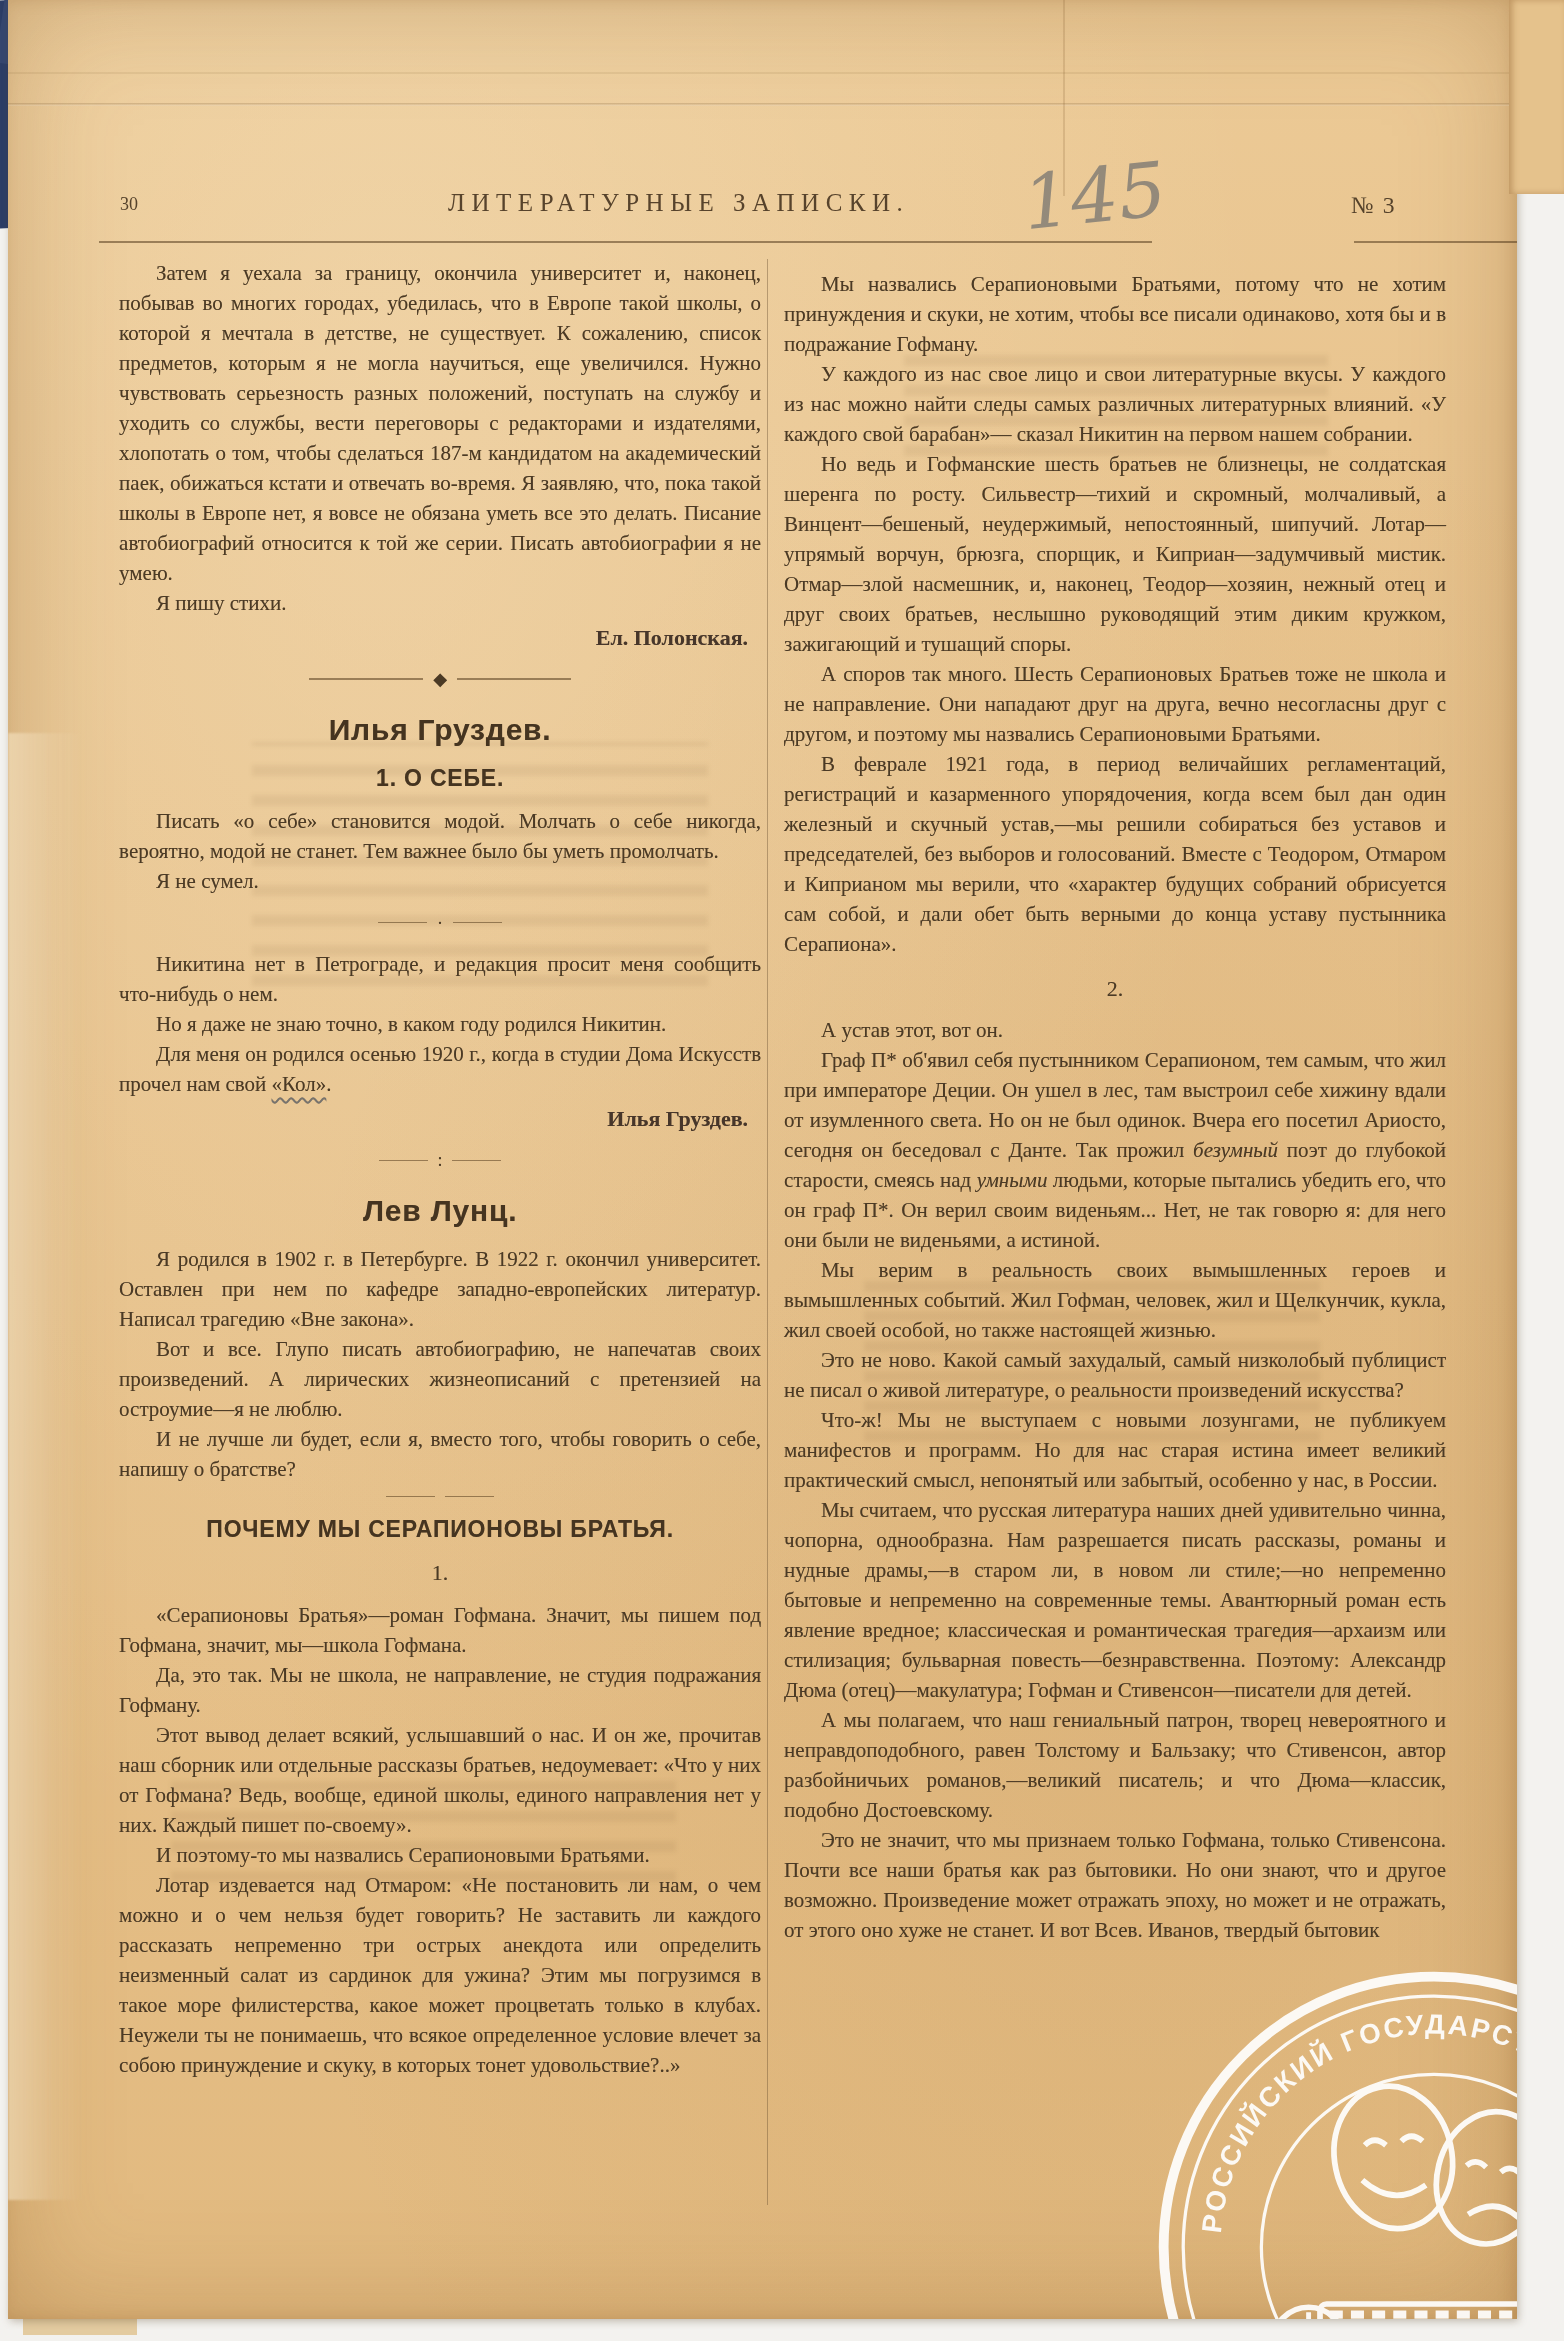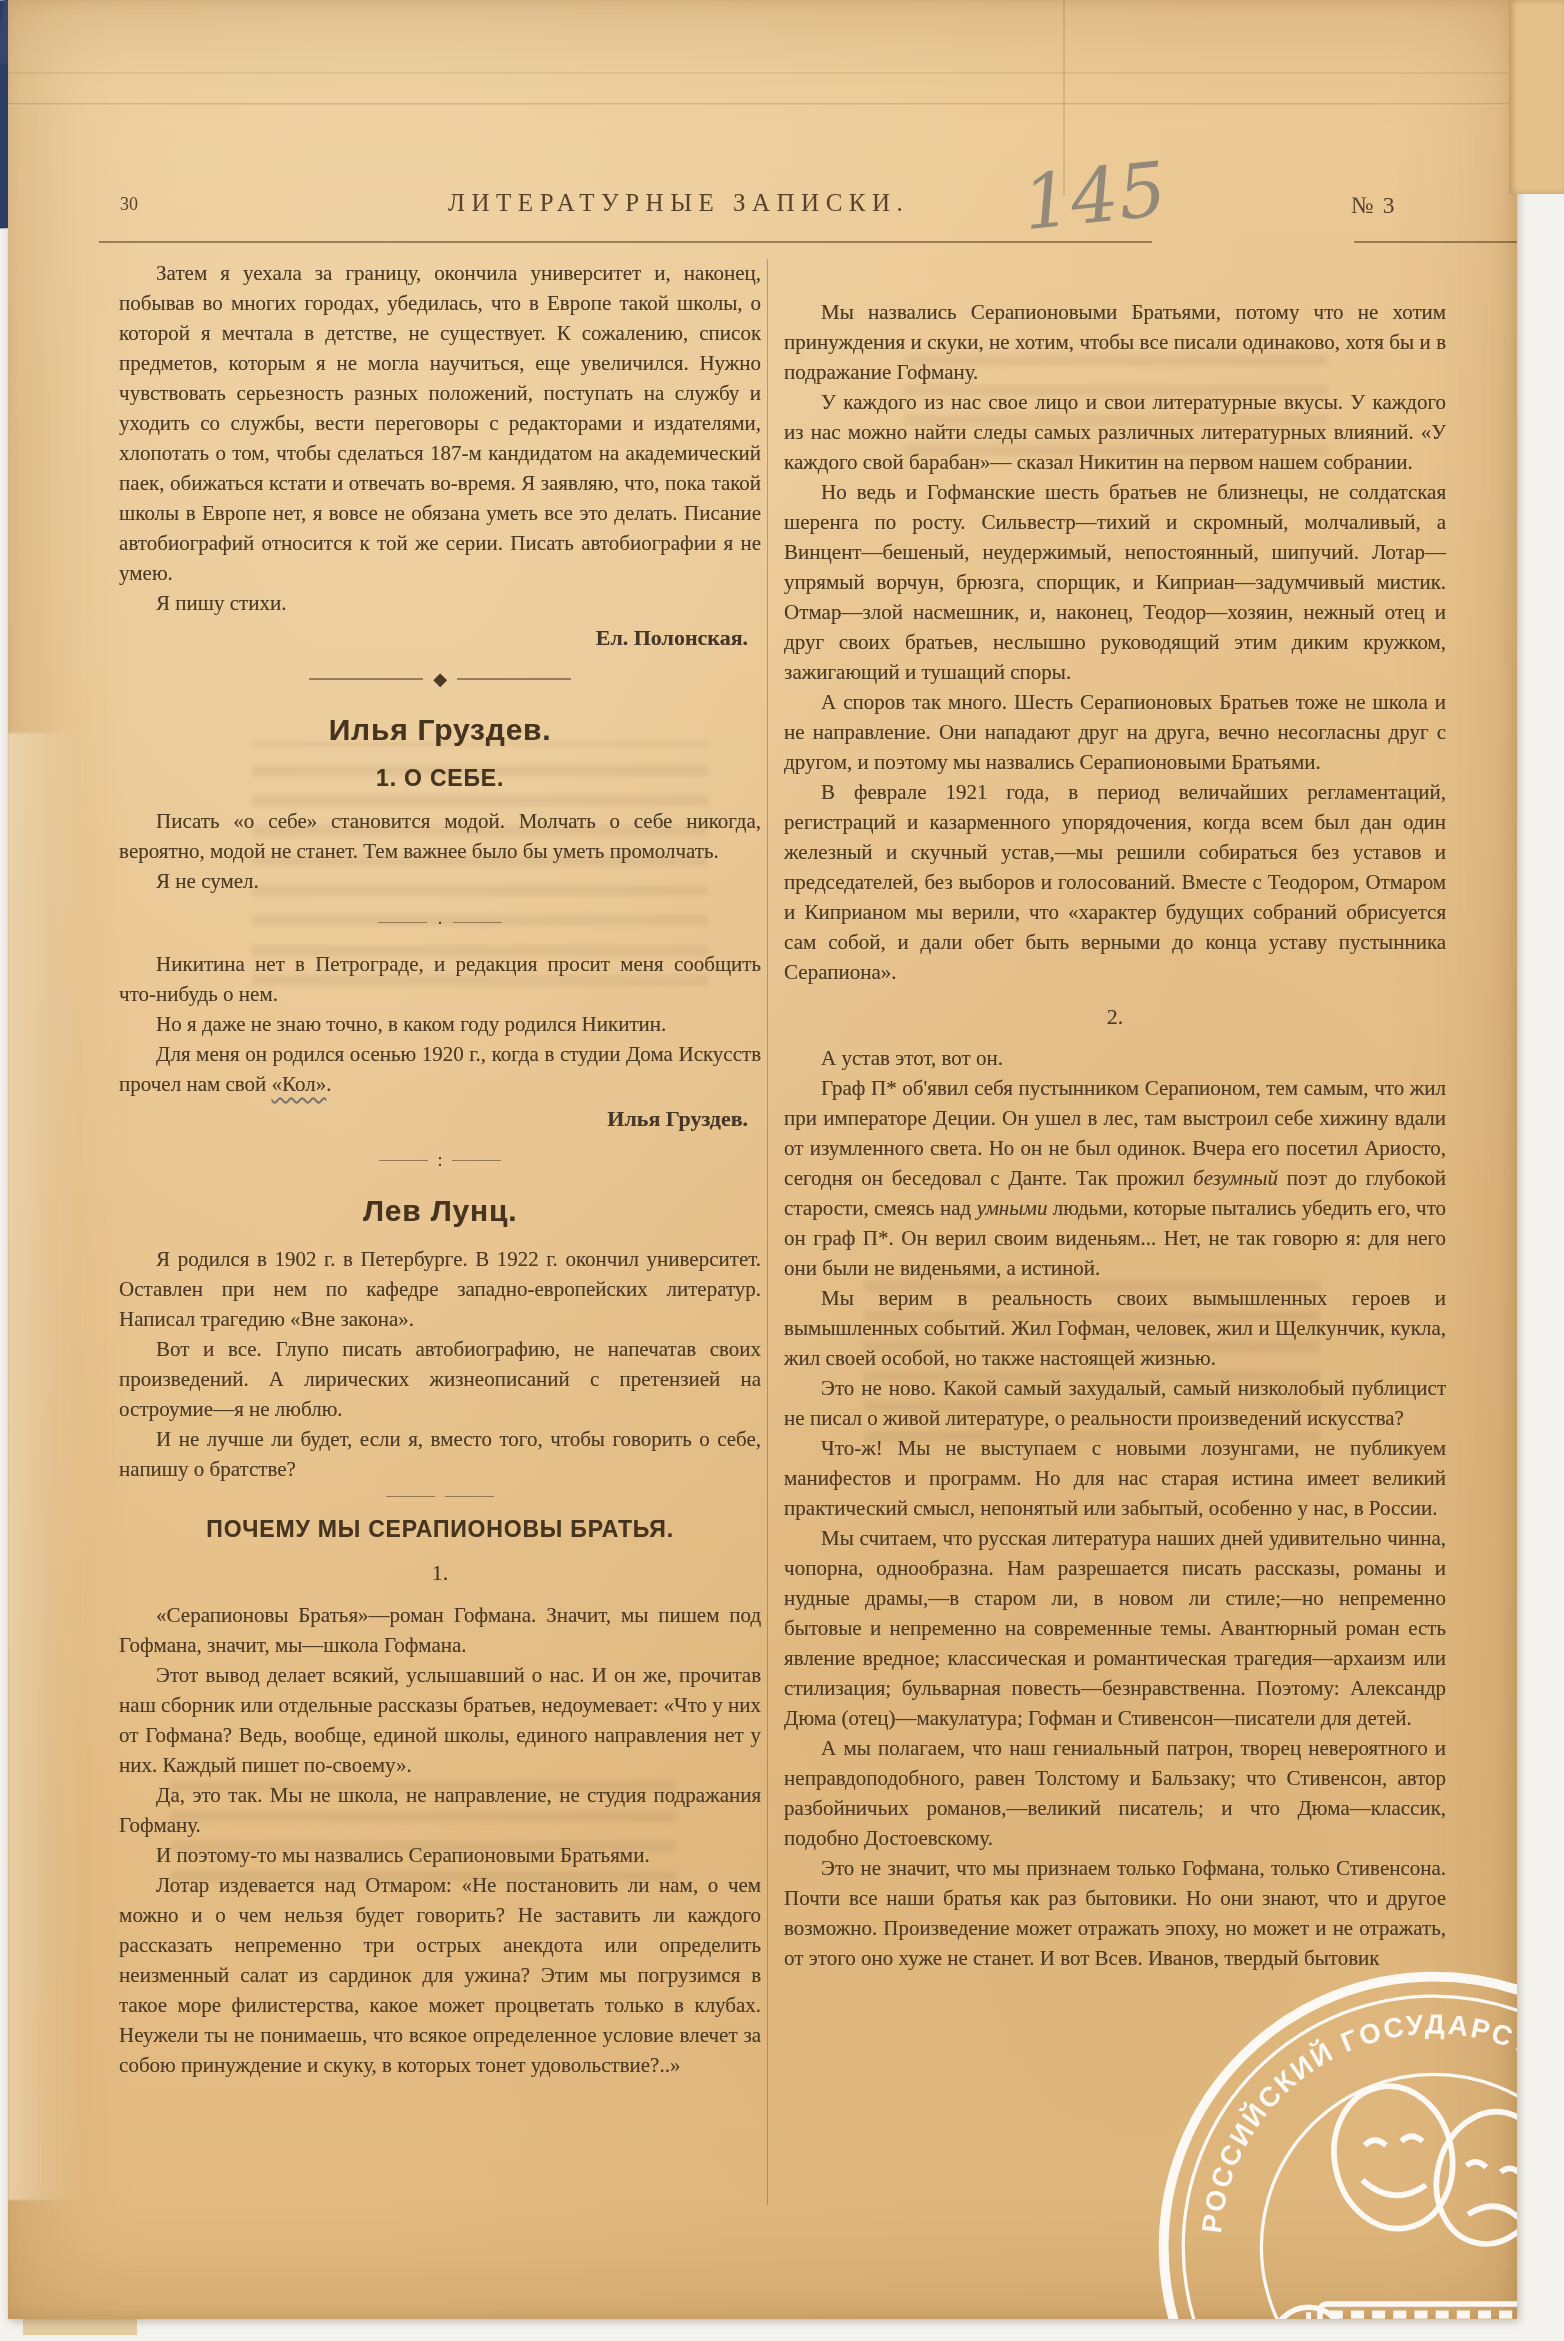--- a/index.html
+++ b/index.html
@@ -41,21 +41,21 @@
            font-style:italic;transform:rotate(-6deg);font-family:"DejaVu Serif",serif;}
   .issue{position:absolute;left:1343px;top:192px;font-size:23.6px;color:#55422b;letter-spacing:1.6px;}
   .hrule{position:absolute;top:241px;height:1.6px;background:rgba(85,60,30,.55);}
   .hrule.a{left:91px;width:1053px;}
   .hrule.b{left:1346px;width:163px;}
   
   .col{position:absolute;font-size:21px;line-height:30px;color:#4b3a25;text-align:justify;
        text-shadow:0 0 0.5px rgba(75,58,37,.4);}
   .col p{margin:0;text-indent:37px;}
   .col-left{left:111px;top:258px;width:642px;}
-  .col-right{left:776px;top:269px;width:662px;margin-top:28px;}
+  .col-right{left:776px;top:269px;width:662px;}
   .coldiv{position:absolute;left:759px;top:259px;width:0.8px;height:1946px;background:rgba(100,75,45,.4);}
   .sig{font-family:Liberation Serif, serif;font-weight:bold;font-size:22px;text-align:right;
        padding-right:13px;text-indent:0;color:#473category62a;color:#47362a;margin-top:4.9px;}
   .h-big{font-family:"Liberation Sans",sans-serif;font-weight:bold;font-size:30px;text-align:center;
          color:#453420;margin:21px 0 18px;text-indent:0;letter-spacing:0.8px;}
   .h-sub{font-family:"Liberation Sans",sans-serif;font-weight:bold;font-size:23px;text-align:center;
          color:#453420;margin:16.3px 0 13px;text-indent:0;letter-spacing:0.8px;}
   .sec-num{text-align:center;text-indent:0;font-size:22px;margin:14.7px 0 11.4px;color:#4b3a25;}
   .divider{display:flex;align-items:center;justify-content:center;gap:9.8px;margin:11.4px 0;color:#4b3a25;
            font-size:18px;text-indent:0;}
@@ -117,22 +117,22 @@
           <span>:</span>
         </div>
       <div class="h-big">Лев Лунц.</div>
       <p>Я родился в 1902 г. в Петербурге. В 1922 г. окончил университет. Оставлен при нем по кафедре западно-европейских литератур. Написал трагедию «Вне закона».</p>
       <p>Вот и все. Глупо писать автобиографию, не напечатав своих произведений. А лирических жизнеописаний с претензией на остроумие—я не люблю.</p>
       <p>И не лучше ли будет, если я, вместо того, чтобы говорить о себе, напишу о братстве?</p>
       <div class="divider small"></div>
       <div class="h-sub">ПОЧЕМУ МЫ СЕРАПИОНОВЫ БРАТЬЯ.</div>
       <div class="sec-num">1.</div>
       <p>«Серапионовы Братья»—роман Гофмана. Значит, мы пишем под Гофмана, значит, мы—школа Гофмана.</p>
+      <p>Да, это так. Мы не школа, не направление, не студия подражания Гофману.</p>
       <p>Этот вывод делает всякий, услышавший о нас. И он же, прочитав наш сборник или отдельные рассказы братьев, недоумевает: «Что у них от Гофмана? Ведь, вообще, единой школы, единого направления нет у них. Каждый пишет по-своему».</p>
-      <p>Да, это так. Мы не школа, не направление, не студия подражания Гофману.</p>
       <p>И поэтому-то мы назвались Серапионовыми Братьями.</p>
       <p>Лотар издевается над Отмаром: «Не постановить ли нам, о чем можно и о чем нельзя будет говорить? Не заставить ли каждого рассказать непременно три острых анекдота или определить неизменный салат из сардинок для ужина? Этим мы погрузимся в такое море филистерства, какое может процветать только в клубах. Неужели ты не понимаешь, что всякое определенное условие влечет за собою принуждение и скуку, в которых тонет удовольствие?..»</p>
     </div>
 
     <div class="col col-right">
       <p>Мы назвались Серапионовыми Братьями, потому что не хотим принуждения и скуки, не хотим, чтобы все писали одинаково, хотя бы и в подражание Гофману.</p>
       <p>У каждого из нас свое лицо и свои литературные вкусы. У каждого из нас можно найти следы самых различных литературных влияний. «У каждого свой барабан»— сказал Никитин на первом нашем собрании.</p>
       <p>Но ведь и Гофманские шесть братьев не близнецы, не солдатская шеренга по росту. Сильвестр—тихий и скромный, молчаливый, а Винцент—бешеный, неудержимый, непостоянный, шипучий. Лотар—упрямый ворчун, брюзга, спорщик, и Киприан—задумчивый мистик. Отмар—злой насмешник, и, наконец, Теодор—хозяин, нежный отец и друг своих братьев, неслышно руководящий этим диким кружком, зажигающий и тушащий споры.</p>
       <p>А споров так много. Шесть Серапионовых Братьев тоже не школа и не направление. Они нападают друг на друга, вечно несогласны друг с другом, и поэтому мы назвались Серапионовыми Братьями.</p>
       <p>В феврале 1921 года, в период величайших регламентаций, регистраций и казарменного упорядочения, когда всем был дан один железный и скучный устав,—мы решили собираться без уставов и председателей, без выборов и голосований. Вместе с Теодором, Отмаром и Киприаном мы верили, что «характер будущих собраний обрисуется сам собой, и дали обет быть верными до конца уставу пустынника Серапиона».</p>

